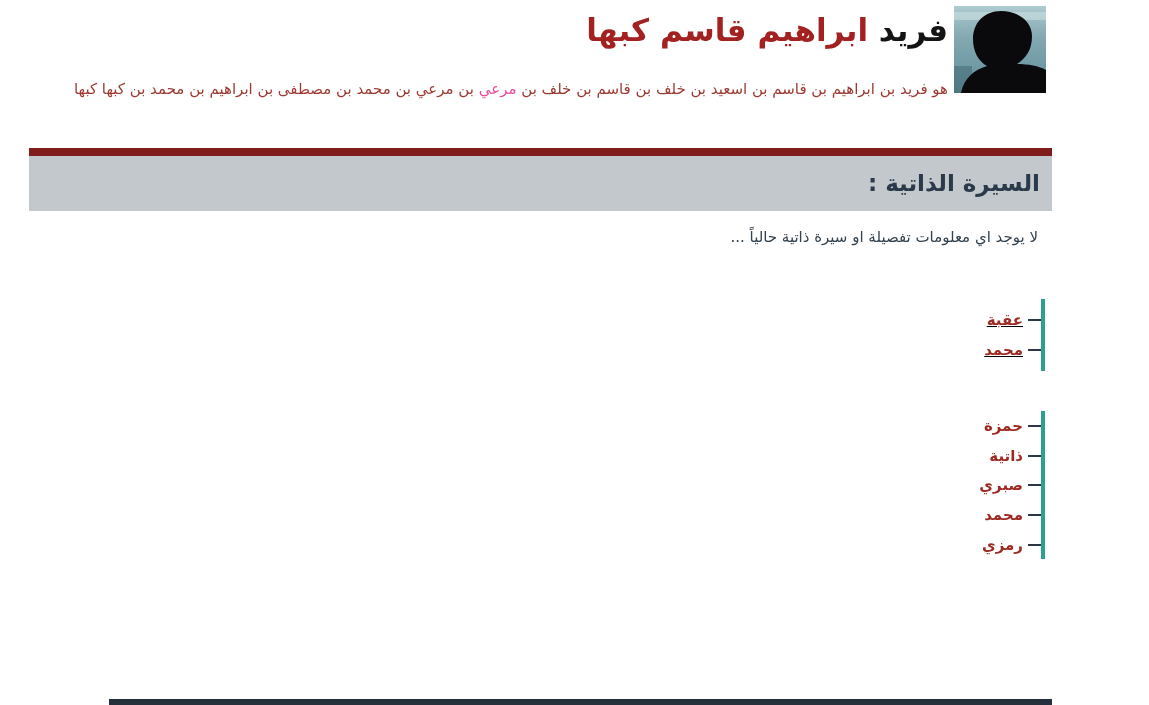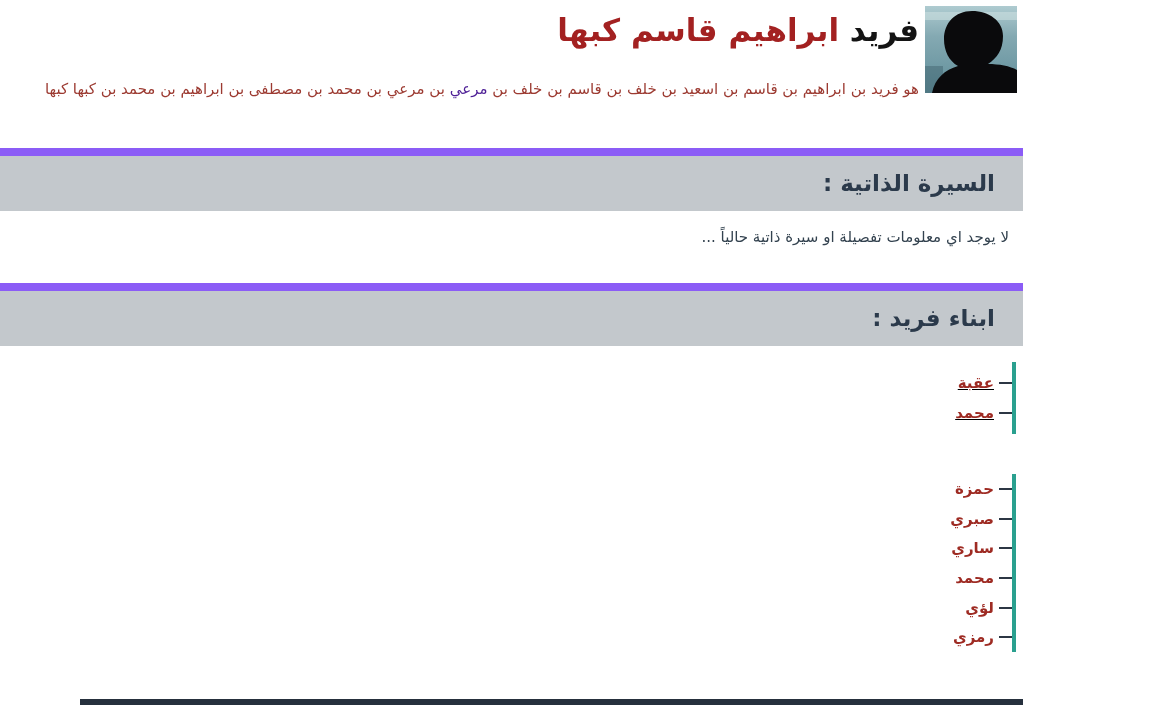--- a/index.html
+++ b/index.html
@@ -8,20 +8,21 @@
     width: 1149px; height: 705px;
     font-family: "DejaVu Sans", sans-serif;
     overflow: hidden;
   }
   .page {
     position: relative;
     width: 1023px; height: 705px;
     direction: rtl;
     text-align: right;
     background: #ffffff;
+    margin-left: 29px;
   }
 
   
   .person-header { position: relative; height: 148px; }
   .photo {
     position: absolute; top: 6px; right: 6px;
     width: 92px; height: 87px;
     overflow: hidden;
   }
   .photo svg { display: block; width: 92px; height: 87px; }
@@ -32,29 +33,29 @@
     color: #a32121;
   }
   .person-name .first-word { color: #141414; }
   .person-name .rest-words { color: #a32121; }
   .lineage {
     position: absolute; top: 80px; right: 104px;
     font-size: 15px; font-weight: normal;
     white-space: nowrap;
     color: #9c3a31;
   }
-  .lineage .link-blue { color: #4c1d95; }
+  .lineage .link-blue { color: #ec4899; }
 
   
   .section-bar {
     height: 63px;
-    border-top: 8px solid #8b5cf6;
+    border-top: 8px solid #7f1d1d;
     background: #c3c8cc;
     line-height: 55px;
-    padding-right: 28px;
+    padding-right: 12px;
     font-size: 23px; font-weight: bold;
     color: #2b3a4b;
   }
 
   
   .bio-body {
     height: 72px;
     padding: 17px 14px 0 0;
     font-size: 15px;
     color: #33424f;
@@ -137,23 +138,20 @@
     </p>
   </header>
 
   <div class="section-bar">
     <span>السيرة الذاتية :</span>
   </div>
   <div class="bio-body">
     <span>لا يوجد اي معلومات تفصيلة او سيرة ذاتية حالياً ...</span>
   </div>
 
-  <div class="section-bar">
-    <span>ابناء فريد :</span>
-  </div>
   <div class="tree-area-children">
     <div class="tree tree-children">
       <div class="tree-item">
         <span class="tree-tick"></span>
         <a class="tree-name">عقبة</a>
       </div>
       <div class="tree-item">
         <span class="tree-tick"></span>
         <a class="tree-name">محمد</a>
       </div>
@@ -161,33 +159,29 @@
   </div>
 
   <div class="tree-area-siblings">
     <div class="tree tree-siblings">
       <div class="tree-item">
         <span class="tree-tick"></span>
         <a class="tree-name">حمزة</a>
       </div>
       <div class="tree-item">
         <span class="tree-tick"></span>
+        <a class="tree-name">ذاتية</a>
+      </div>
+      <div class="tree-item">
+        <span class="tree-tick"></span>
         <a class="tree-name">صبري</a>
       </div>
       <div class="tree-item">
         <span class="tree-tick"></span>
-        <a class="tree-name">ساري</a>
-      </div>
-      <div class="tree-item">
-        <span class="tree-tick"></span>
         <a class="tree-name">محمد</a>
-      </div>
-      <div class="tree-item">
-        <span class="tree-tick"></span>
-        <a class="tree-name">لؤي</a>
       </div>
       <div class="tree-item">
         <span class="tree-tick"></span>
         <a class="tree-name">رمزي</a>
       </div>
     </div>
   </div>
 
   <div class="bottom-bar"></div>
 

